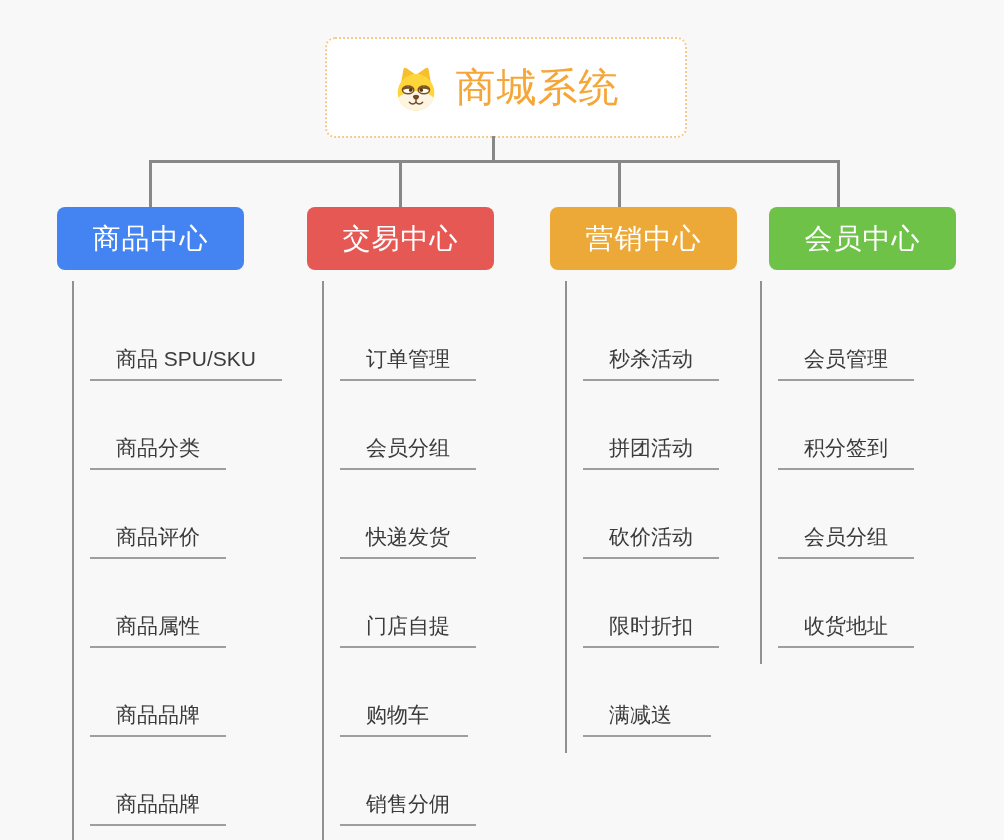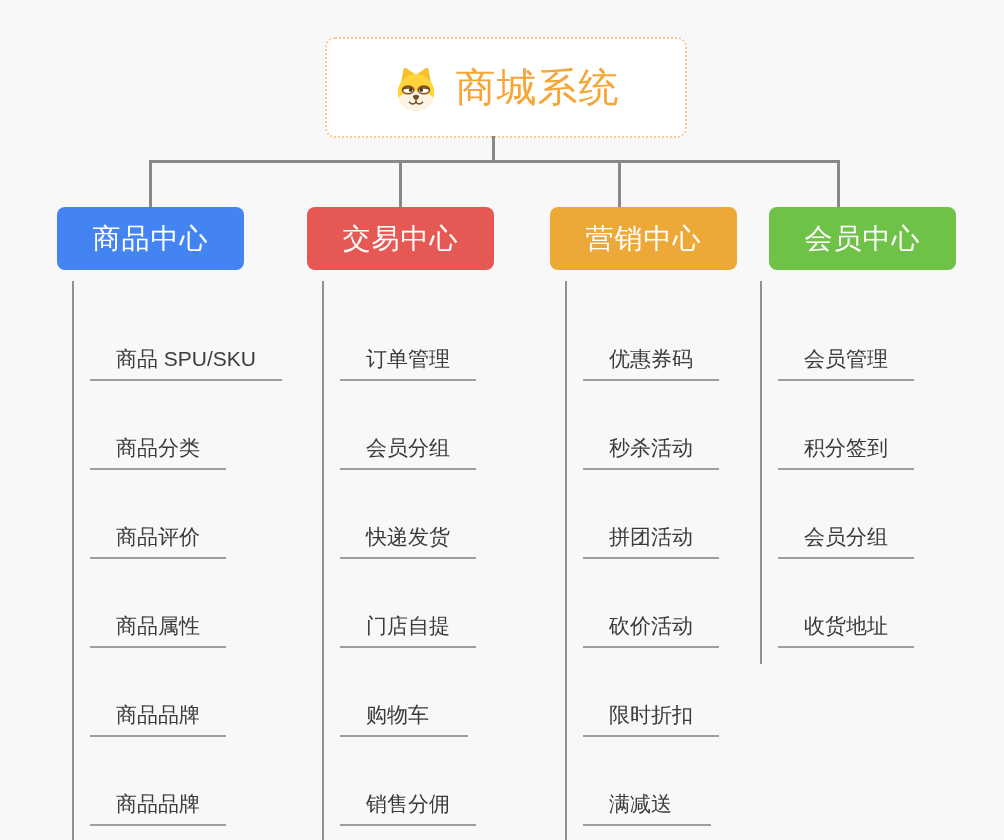--- a/index.html
+++ b/index.html
@@ -163,23 +163,20 @@
       <li>
           <span>销售分佣</span>
         </li>
     </ul>
   </div>
 
   <div class="branch c3">
     <div class="branch-box" style="background-color: rgb(237, 169, 56);">营销中心</div>
     <ul class="children">
       <li>
-          <span>优惠券码</span>
-        </li>
-      <li>
           <span>秒杀活动</span>
         </li>
       <li>
           <span>拼团活动</span>
         </li>
       <li>
           <span>砍价活动</span>
         </li>
       <li>
           <span>限时折扣</span>

